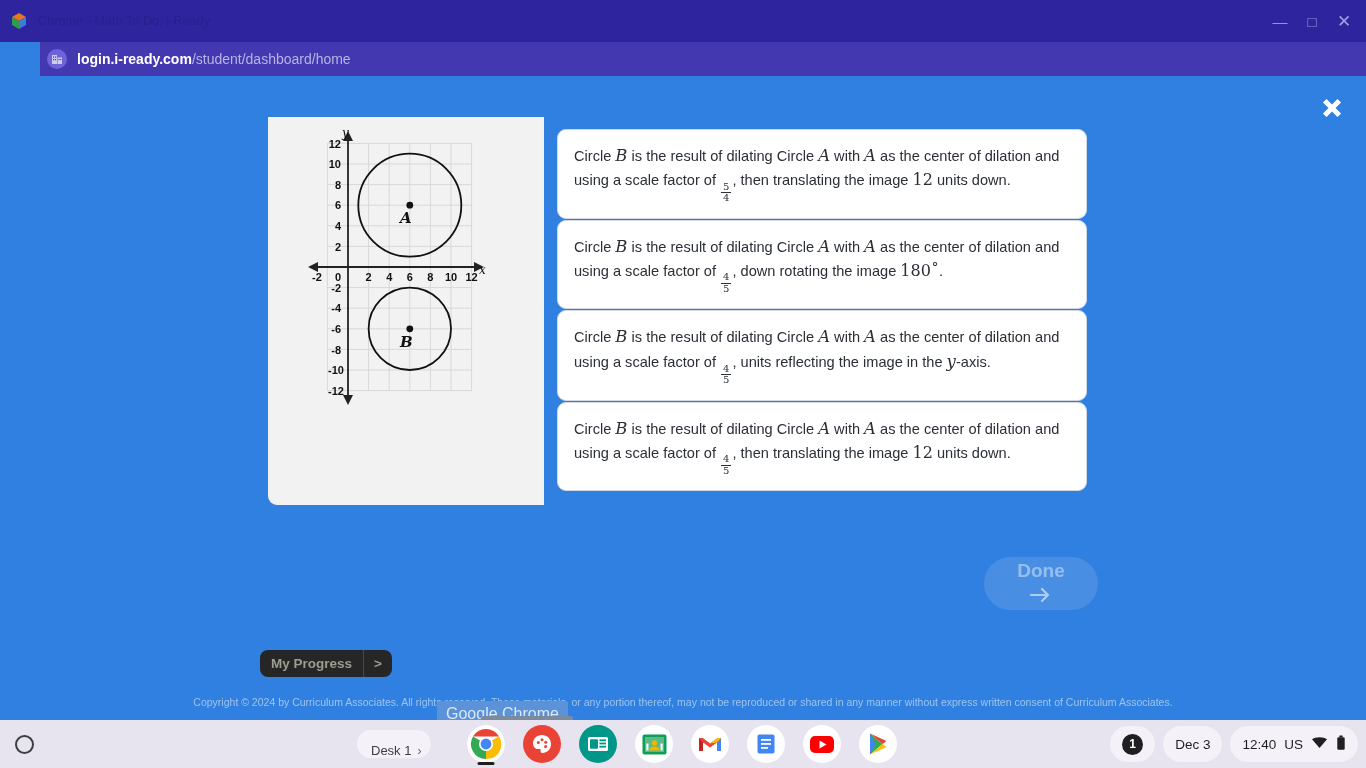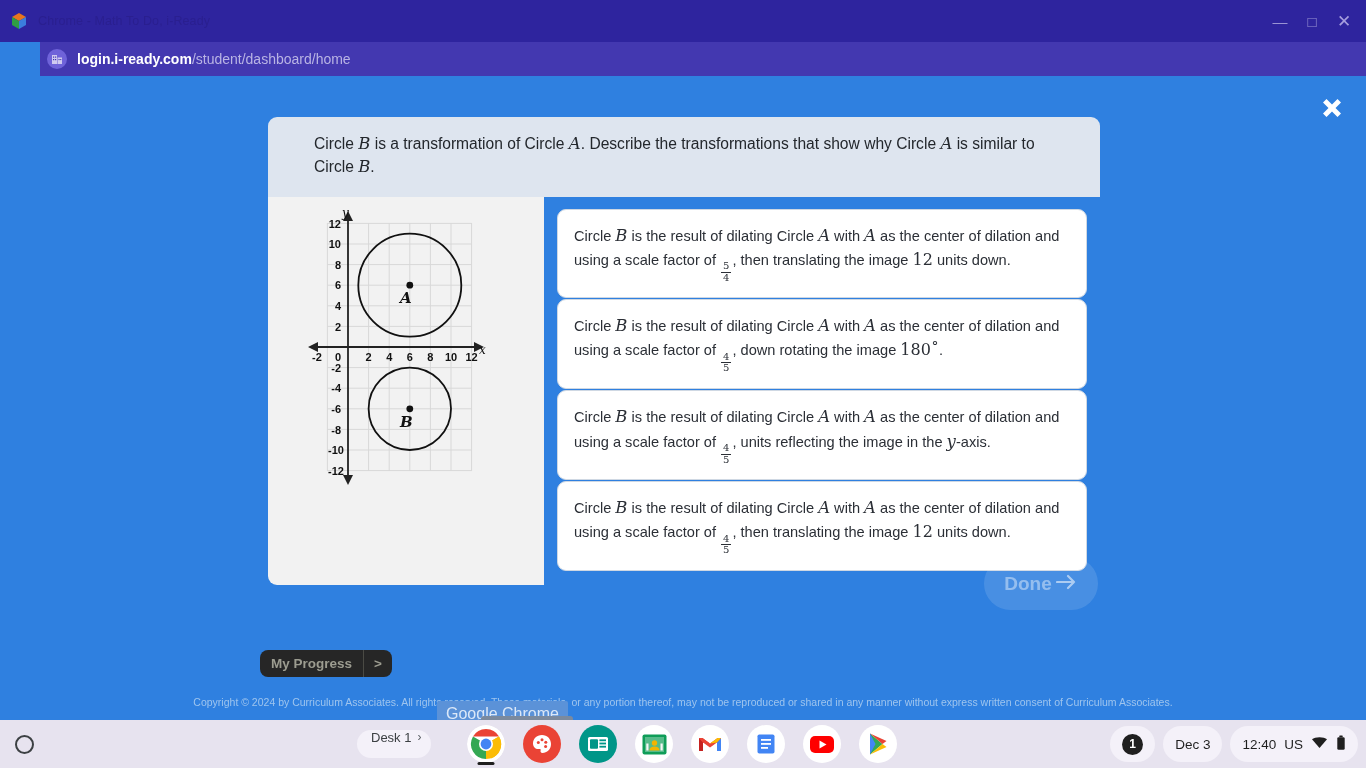--- a/index.html
+++ b/index.html
@@ -104,20 +104,21 @@
   .graph-svg { position: absolute; left: 0; top: 0; }
 
   
   .done-btn {
     position: absolute; left: 984px; top: 481px;
     width: 114px; height: 53px; border-radius: 27px;
     background: rgba(255,255,255,0.12);
     display: flex; align-items: center; justify-content: center; gap: 4px;
     color: rgba(255,255,255,0.42); font-size: 19px; font-weight: 700;
     cursor: default;
+    flex-direction: column;
   }
 
   
   .progress-btn {
     position: absolute; left: 260px; top: 574px;
     height: 27px; background: #262626; border-radius: 8px;
     display: flex; align-items: stretch; color: #9c9c90;
     font-size: 13.5px; font-weight: 700; overflow: hidden;
     cursor: pointer;
   }
@@ -146,21 +147,21 @@
     width: 48px; height: 48px; display: flex; align-items: center; justify-content: center;
     cursor: pointer;
   }
   .launcher-circle {
     width: 19px; height: 19px; border-radius: 50%;
     border: 2.2px solid #3c4043;
   }
   .desk-pill {
     position: absolute; left: 357px; top: 10px; height: 28px;
     background: #f4f1f9; border-radius: 14px;
-    display: flex; align-items: flex-start; gap: 6px; padding: 0 10px 0 14px;
+    display: flex; align-items: flex-end; gap: 6px; padding: 0 10px 0 14px;
     font-size: 13px; color: #3c4043; cursor: pointer;
   }
   .desk-chev { color: #5f6368; font-size: 12px; }
 
   .app-icons {
     position: absolute; left: 464px; top: 0; height: 48px;
     display: flex; align-items: center; gap: 12px;
   }
   .app-slot { width: 44px; height: 48px; position: relative; cursor: pointer; }
   .app-icon {
@@ -233,23 +234,20 @@
   <div class="viewport">
 
     <div class="page-close">
       <svg width="34" height="34" viewBox="0 0 34 34">
         <path d="M8 11.5 L11.5 8 L17 13.5 L22.5 8 L26 11.5 L20.5 17 L26 22.5 L22.5 26 L17 20.5 L11.5 26 L8 22.5 L13.5 17 Z" fill="#ffffff"></path>
       </svg>
     </div>
 
     <div class="qcard">
 
-      <div class="qheader">
-        <span>Circle </span><span class="mv">B</span><span> is a transformation of Circle </span><span class="mv">A</span><span>. Describe the transformations that show why Circle </span><span class="mv">A</span><span> is similar to Circle </span><span class="mv">B</span><span>.</span>
-      </div>
 
       <div class="qbody">
 
         <div class="graph-pane">
           <svg class="graph-svg" width="276" height="354" viewBox="0 0 276 354">
 
             <g stroke="#d8d8d8" stroke-width="1">
 
               <line x1="59.4" y1="26" x2="59.4" y2="274"></line>
               <line x1="100.6" y1="26" x2="100.6" y2="274"></line>

